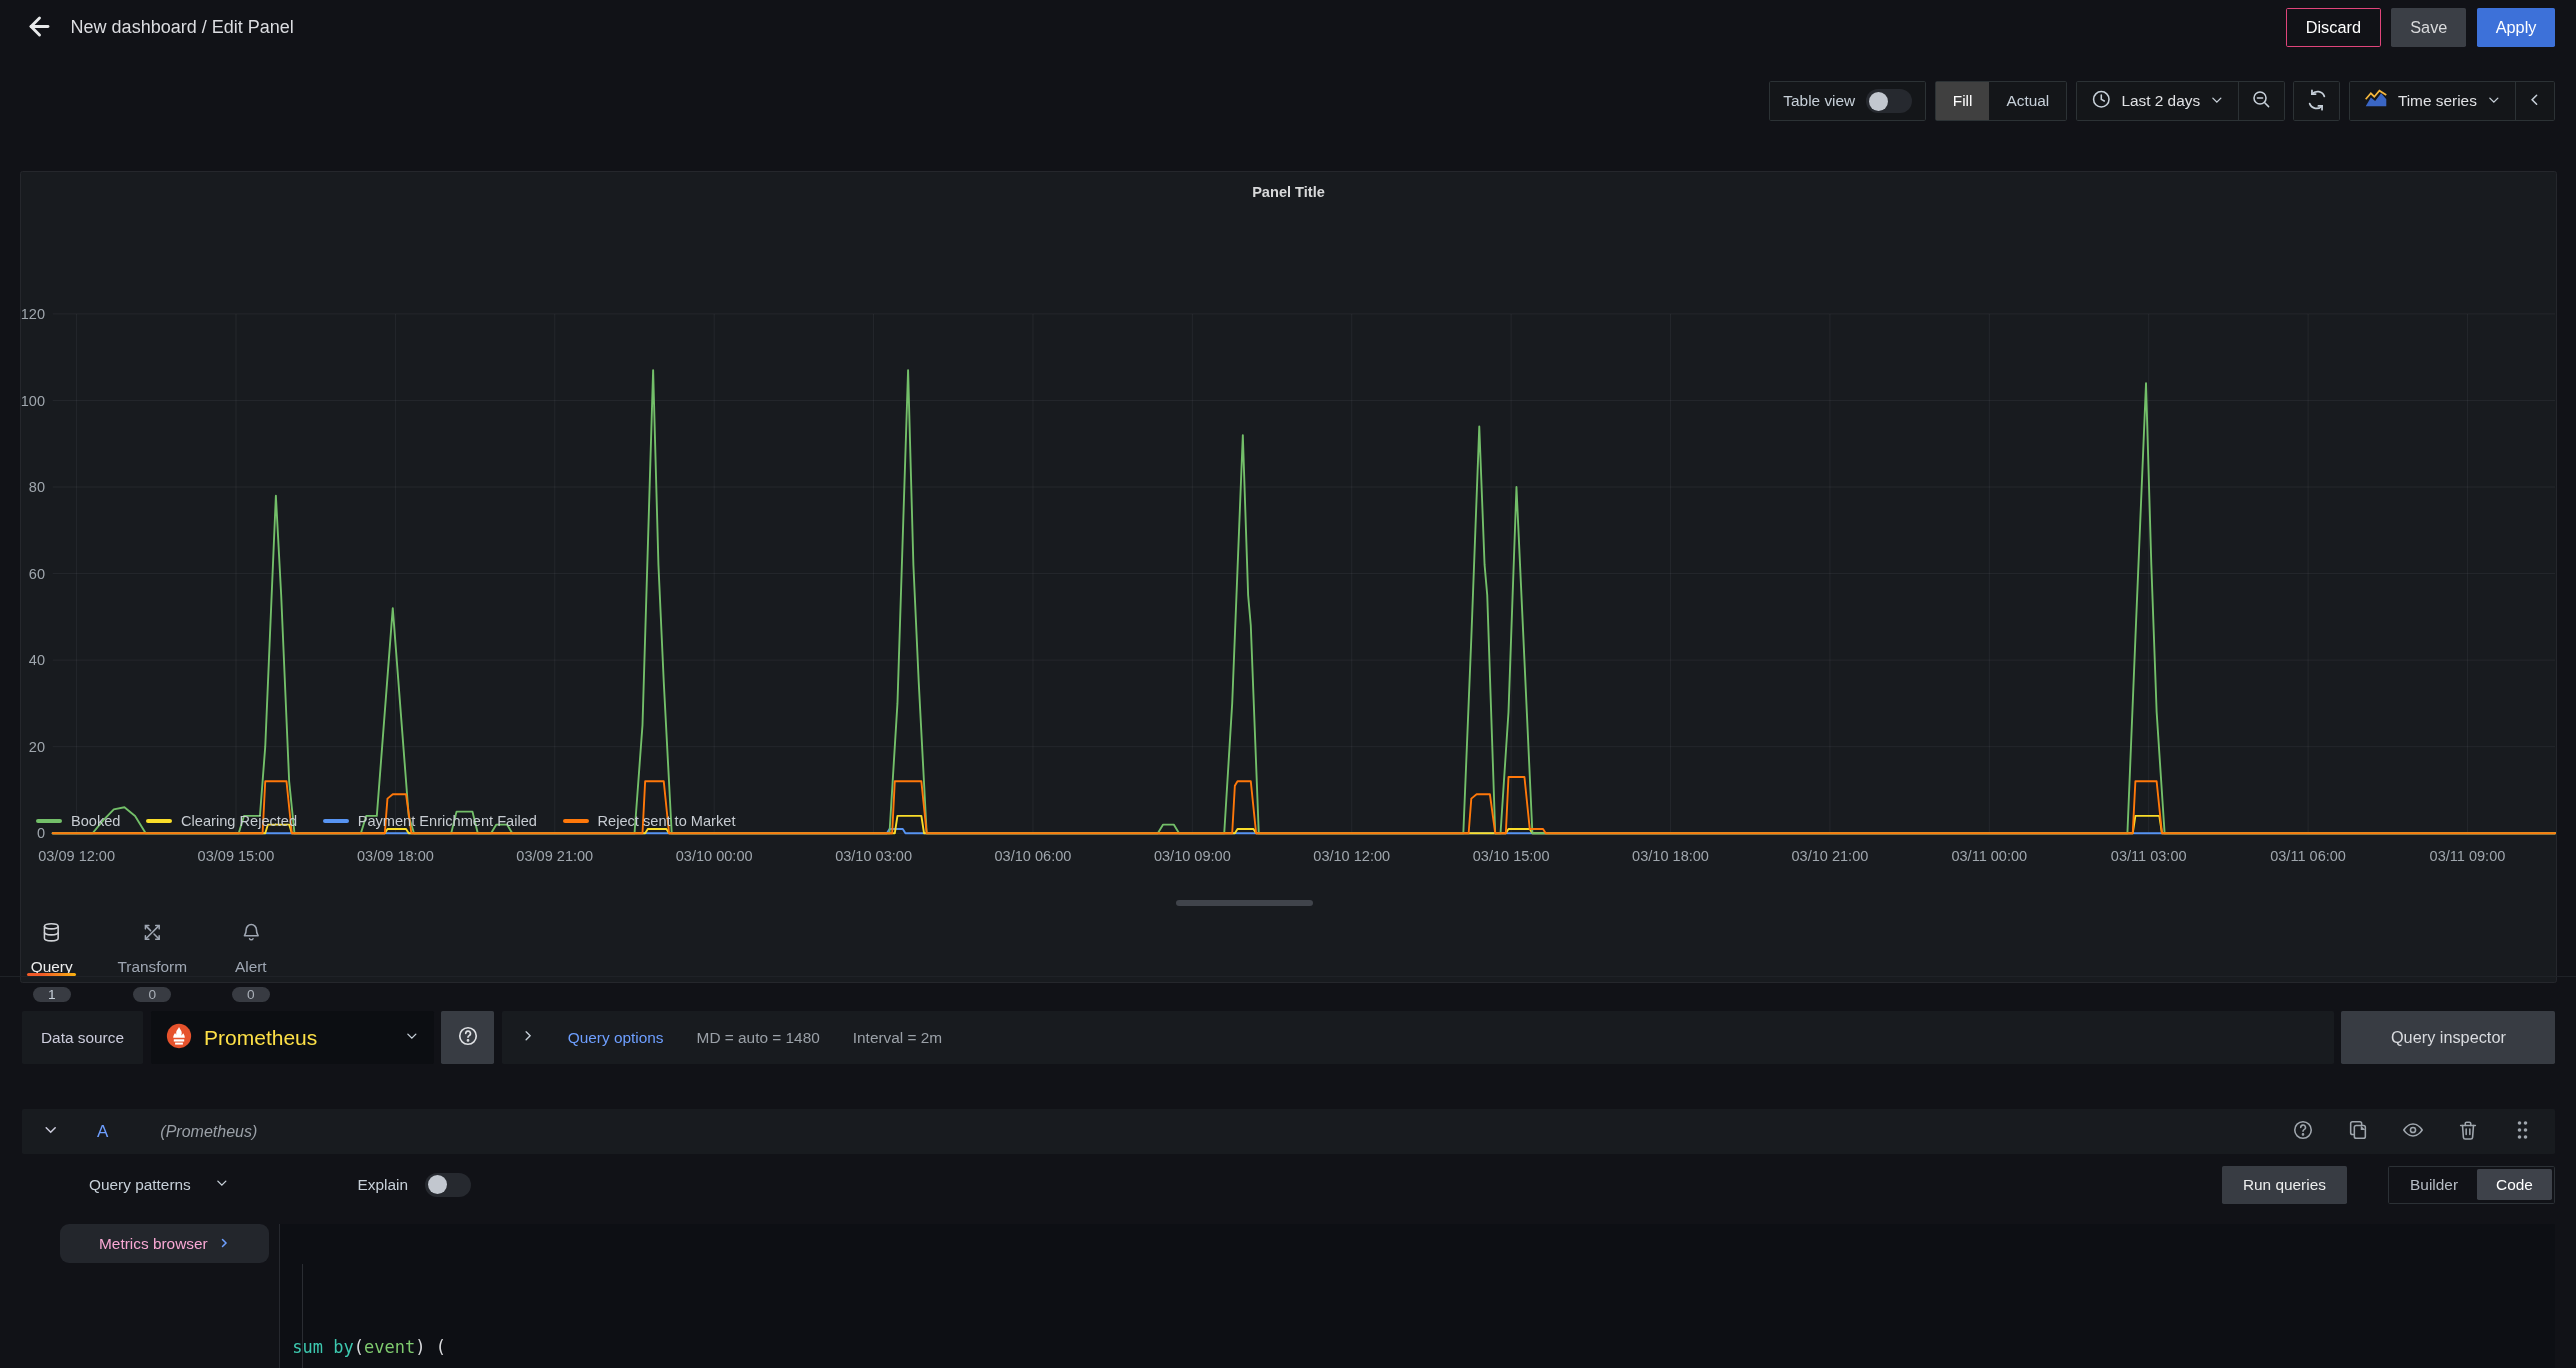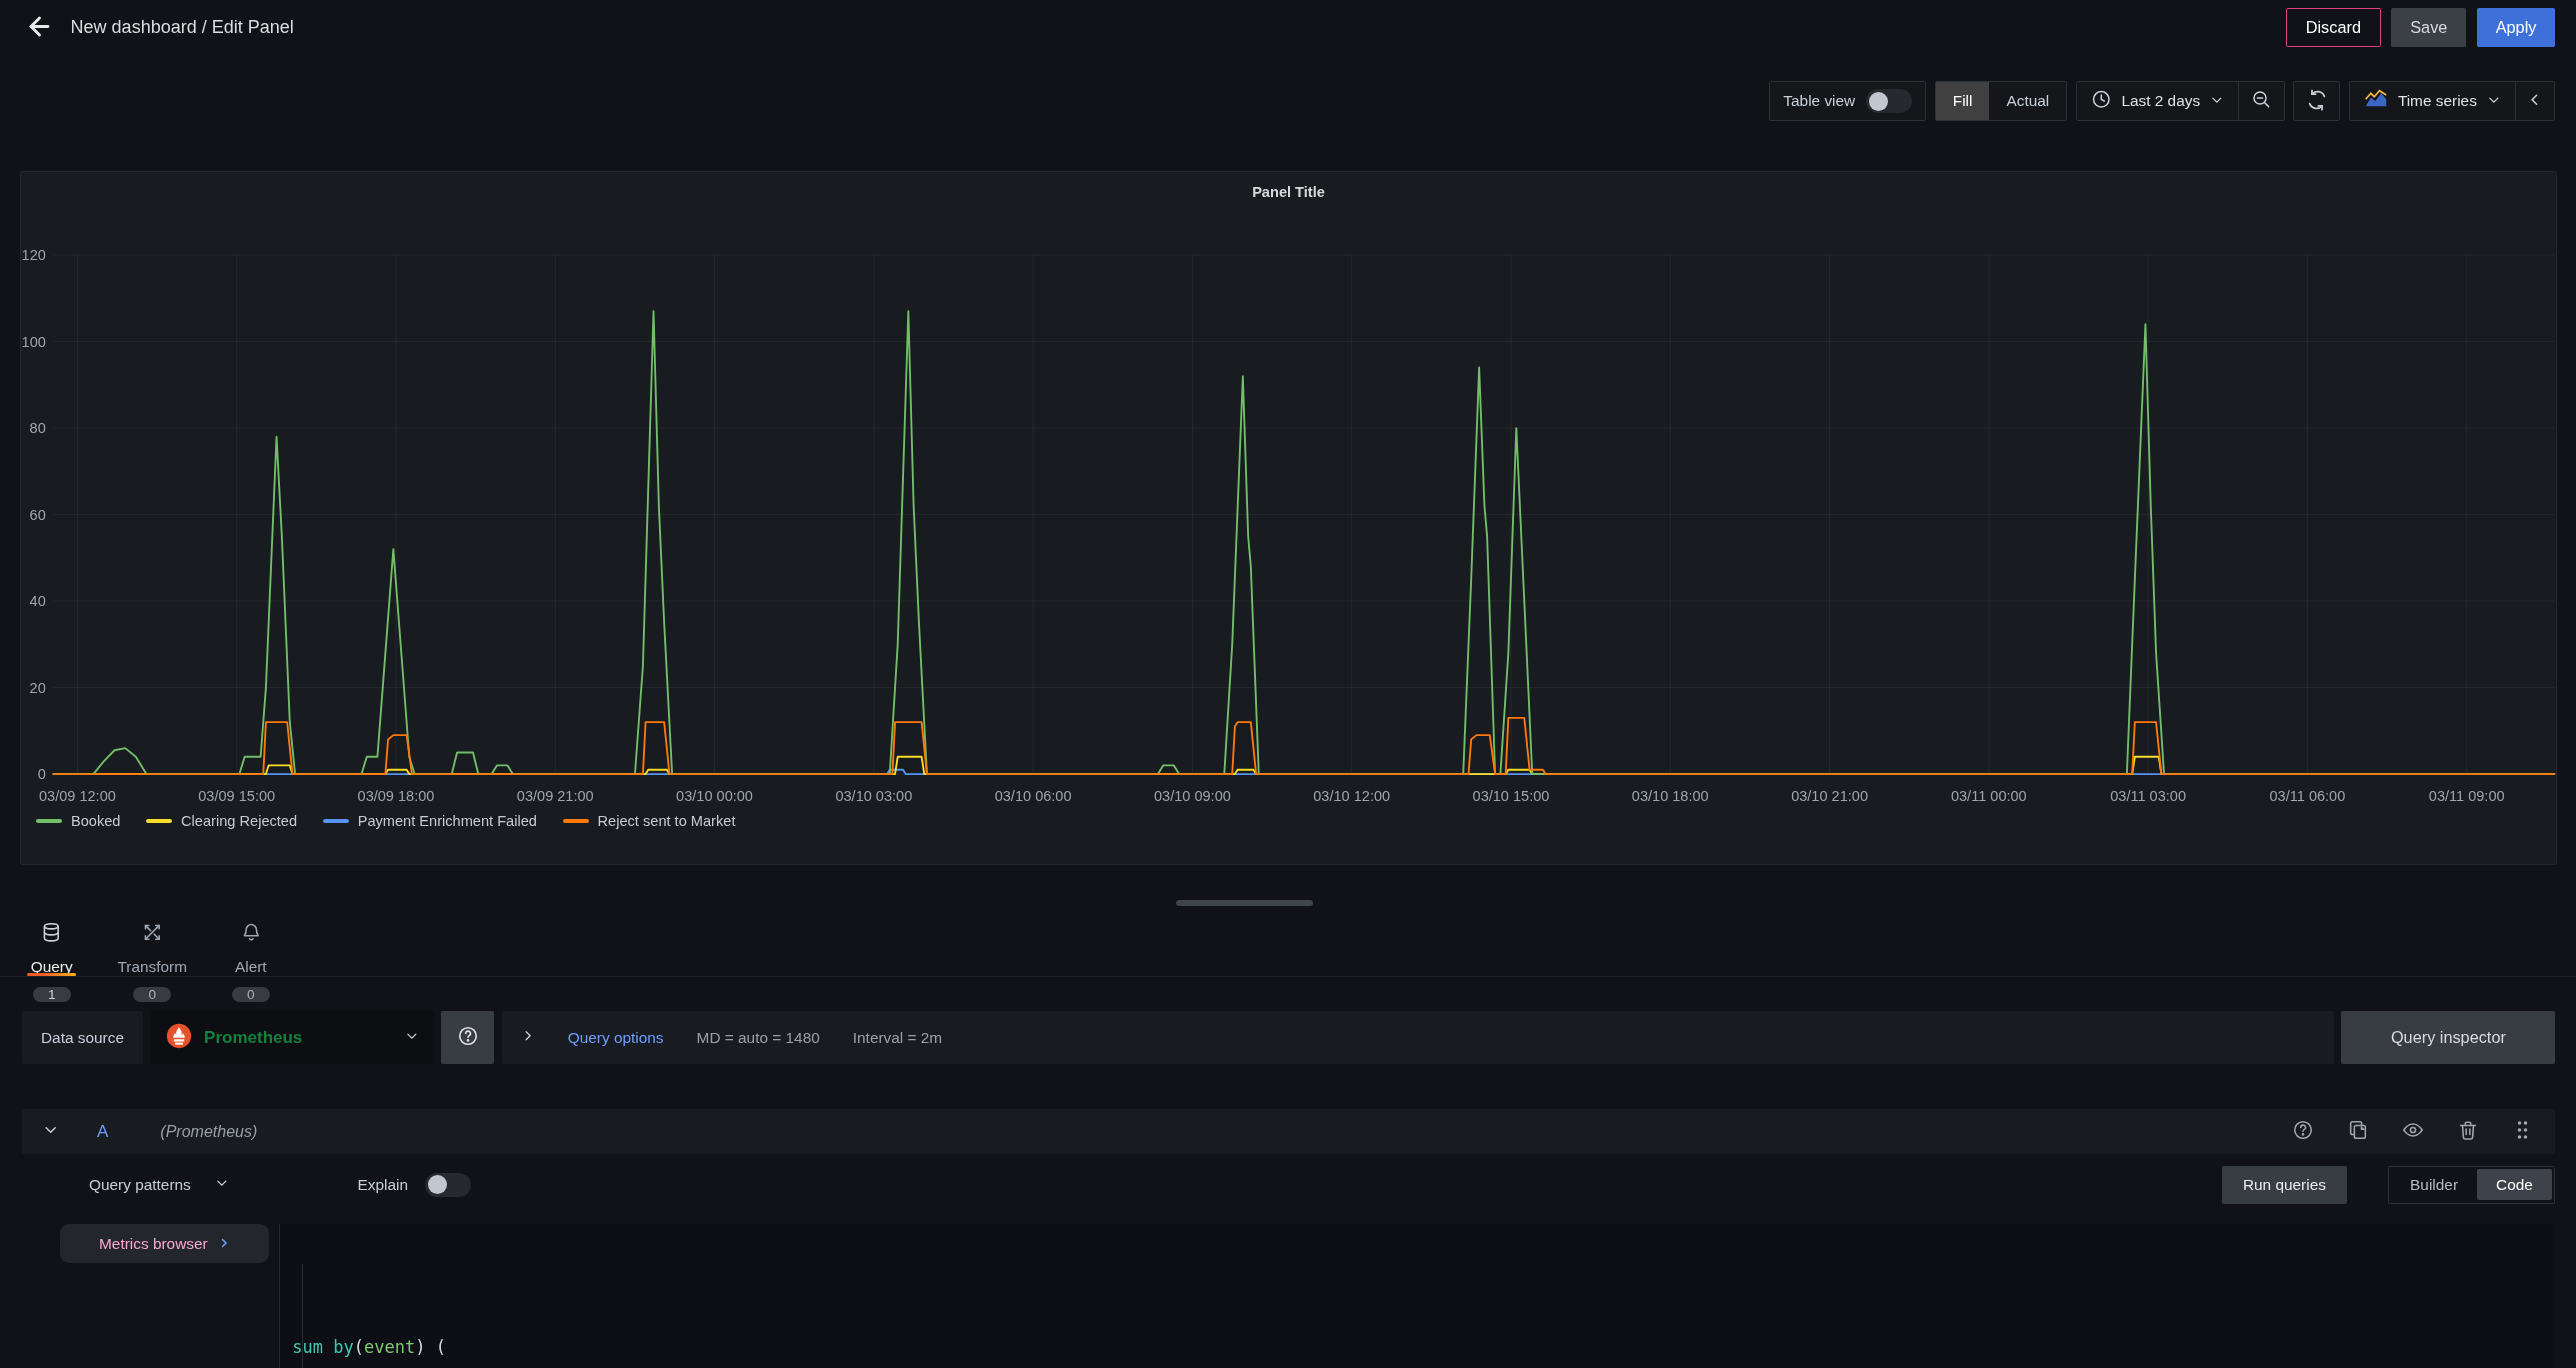--- a/index.html
+++ b/index.html
@@ -24,21 +24,21 @@
   .tb-label{ font-size:15.4px; color:#c7d0d9; }
   .tb-pad{ padding:0 13.7px; display:flex; align-items:center; gap:10.3px; height:100%;}
   .tb-divider{ width:0.9px; height:100%; background:#2c3235;}
   .seg{ display:flex; align-items:center; height:100%; padding:0 17px; font-size:15.4px; color:#c7d0d9; cursor:pointer;}
   .seg.active{ background:#404040; color:#ffffff; font-weight:400;}
   .icon-btn{ width:45px; height:100%; display:flex; align-items:center; justify-content:center; cursor:pointer; background:none; border:none;}
   .toggle{ width:46px; height:24px; border-radius:12px; background:#26292f; position:relative; cursor:pointer; flex:none;}
   .toggle .knob{ position:absolute; left:3.4px; top:2.6px; width:19px; height:19px; border-radius:50%; background:#c2c7cf;}
 
   
-  .panel{ position:absolute; left:20px; top:171px; width:2537px; height:694px; background:#181b1f;
+  .panel{ position:absolute; left:20px; top:171px; width:2537px; height:812px; background:#181b1f;
           border:0.9px solid #25272c; border-radius:2.6px;}
   .panel-title{ text-align:center; font-size:14.6px; font-weight:700; color:#d8d9da; padding-top:12px;}
   .chart-svg{ position:absolute; left:0; top:0; width:100%; height:100%;}
   .legend{ position:absolute; left:15.4px; top:641px; display:flex; gap:26px; align-items:center;}
   .legend-item{ display:flex; align-items:center; gap:8.6px; cursor:pointer;}
   .legend-swatch{ width:26px; height:4.3px; border-radius:2.6px;}
   .legend-label{ font-size:14.6px; color:#c7ccd2;}
 
   .scroll-thumb{ position:absolute; left:1176px; top:900px; width:137px; height:6px; border-radius:3.4px; background:#40444b;}
 
@@ -50,21 +50,21 @@
   .tab.active{ color:#eceded;}
   .tab.active::after{ content:""; position:absolute; left:0; right:0; bottom:0; height:3.4px; border-radius:1.7px;
          background:linear-gradient(90deg,#f05a28 30%,#fbca0a 120%);}
   .badge{ min-width:38px; height:26px; border-radius:13px; background:#383b42; color:#c7d0d9;
           font-size:13.7px; display:flex; align-items:center; justify-content:center; padding:0 10.3px;}
 
   
   .ds-row{ position:absolute; top:1011px; left:22px; right:20.6px; height:53px; display:flex; gap:7.7px;}
   .ds-chip{ background:#181b1f; border-radius:1.7px; display:flex; align-items:center; padding:0 19px; font-size:15.4px; color:#ccccdc; font-weight:500;}
   .ds-picker{ background:#0c0e12; border-radius:1.7px; display:flex; align-items:center; gap:12px; padding:0 15.4px; width:283px; cursor:pointer;}
-  .ds-picker .name{ font-size:17px; color:#15803d; font-weight:700; margin-right:auto;}
+  .ds-picker .name{ font-size:21px; color:#fde047; font-weight:400; margin-right:auto;}
   .ds-help{ width:53px; background:#383c43; border-radius:1.7px; display:flex; align-items:center; justify-content:center; cursor:pointer; border:none;}
   .ds-options{ flex:1; background:#181b1f; border-radius:1.7px; display:flex; align-items:center; gap:33px; padding:0 19px; cursor:pointer;}
   .qo-link{ color:#6e9fff; font-size:15.4px; font-weight:500;}
   .qo-stat{ color:#9aa0a7; font-size:15.4px;}
   .ds-inspector{ width:214px; background:#383c43; border-radius:1.7px; border:none; color:#d9dbdf; font-size:16.3px; font-weight:500; cursor:pointer; font-family:inherit;}
 
   
   .query-head{ position:absolute; top:1109px; left:22px; right:20.6px; height:45px; background:#181b1f; border-radius:1.7px;
                display:flex; align-items:center; padding:0 20.6px;}
   .ref-id{ color:#6e9fff; font-size:17px; font-weight:500; margin-left:39px;}

